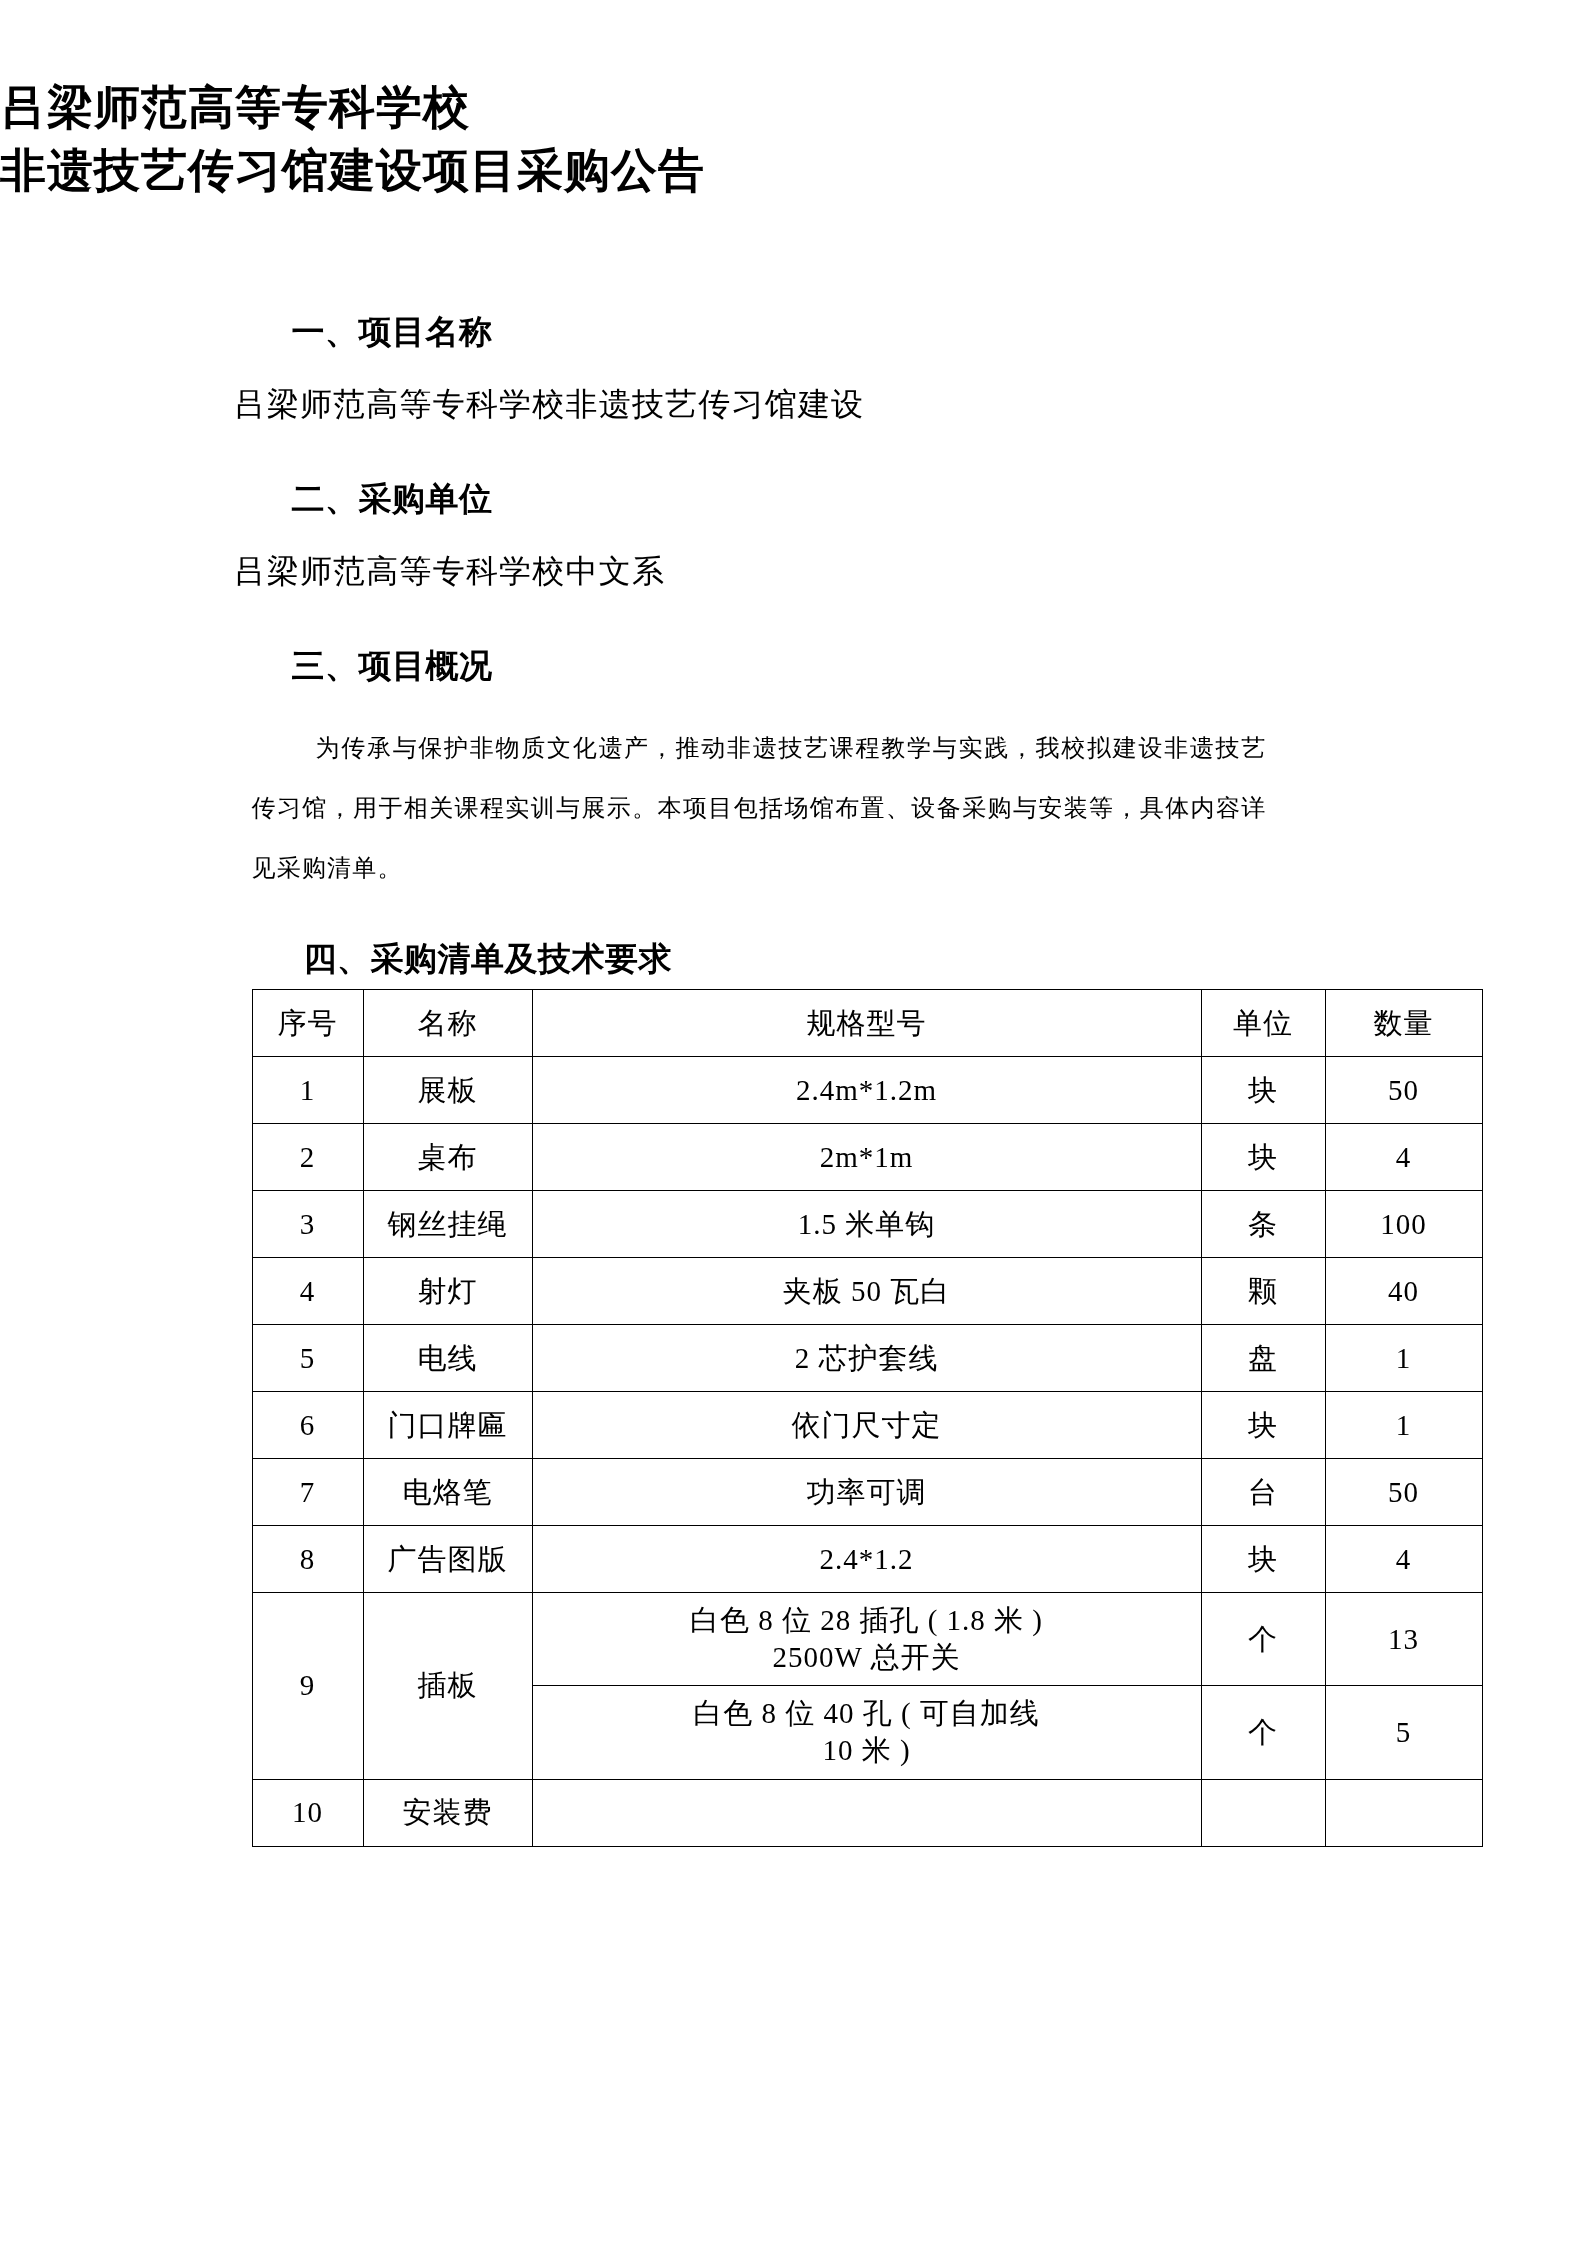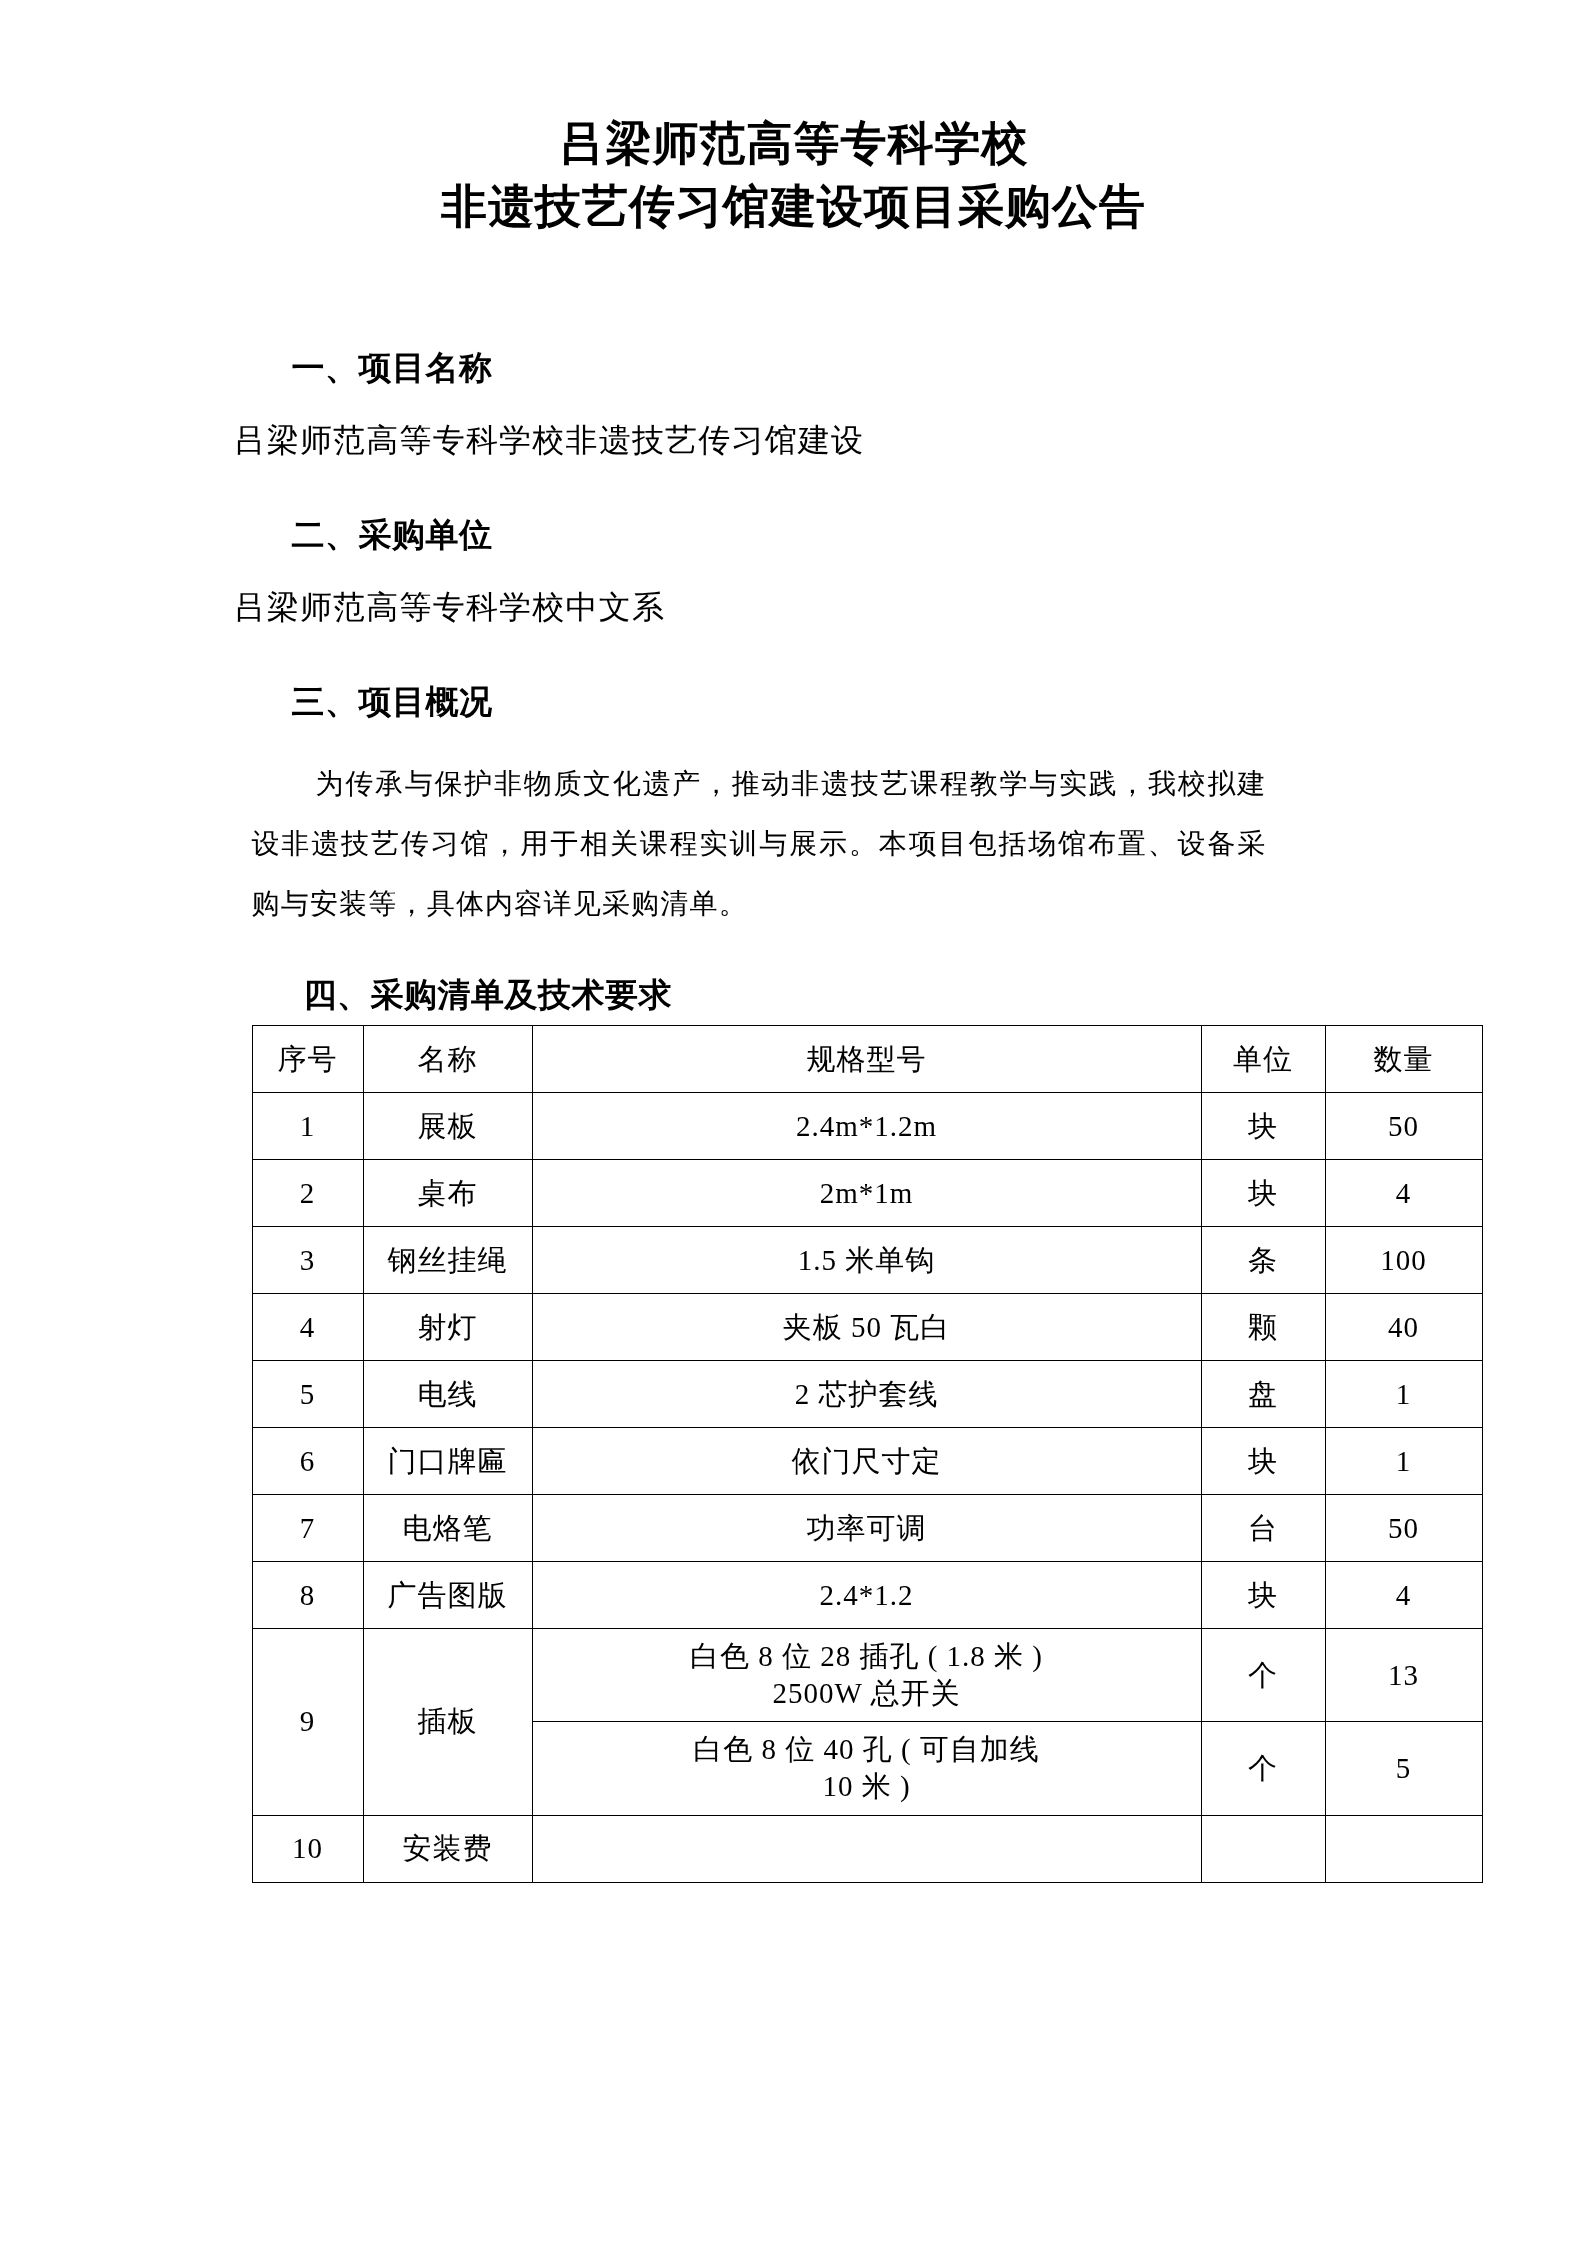--- a/index.html
+++ b/index.html
@@ -19,27 +19,26 @@
   .page {
     position: relative;
     width: 1587px;
     height: 2245px;
     box-sizing: border-box;
     padding: 0;
   }
 
   
   .doc-title {
-    text-align: center;
     font-family: "Liberation Sans", "DejaVu Sans", sans-serif;
     font-weight: bold;
     font-size: 46px;
     line-height: 1.36;
     letter-spacing: 1px;
-    padding-top: 112px;
+    padding-top: 76px;
   }
   .doc-title .line {
     display: block;
     white-space: nowrap;
   }
 
   
   .content {
     margin: 0 auto;
     width: 1190px;
@@ -61,21 +60,21 @@
   .body-line {
     font-family: "Liberation Serif", "DejaVu Serif", serif;
     font-size: 32px;
     line-height: 1.0;
     margin-top: 40px;
     letter-spacing: 1.2px;
   }
 
   .body-para {
     font-family: "Liberation Serif", "DejaVu Serif", serif;
-    font-size: 28px;
+    font-size: 24px;
     line-height: 60px;
     margin-top: 36px;
     margin-left: 18px;
     text-indent: 64px;
     text-align: justify;
     text-justify: inter-ideograph;
     letter-spacing: 1.2px;
     width: 1015px;
   }
 

